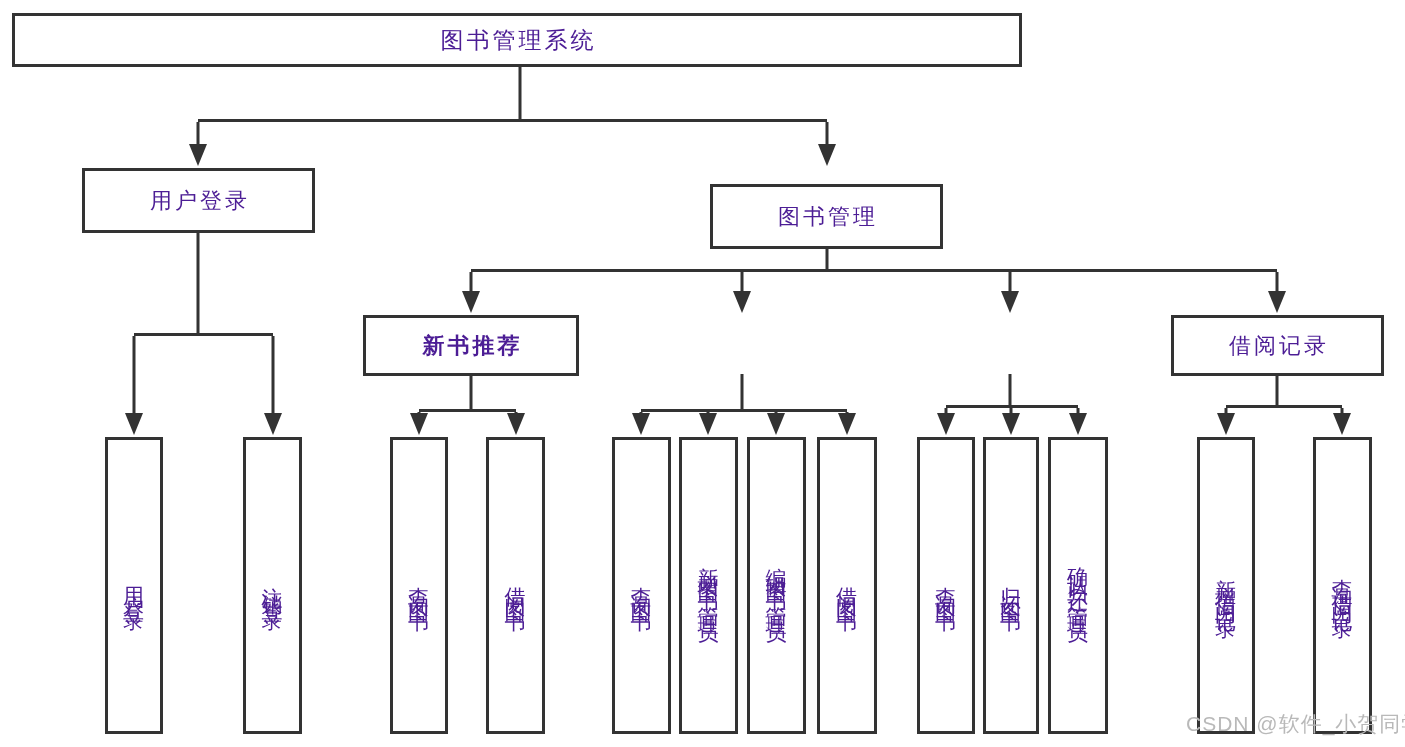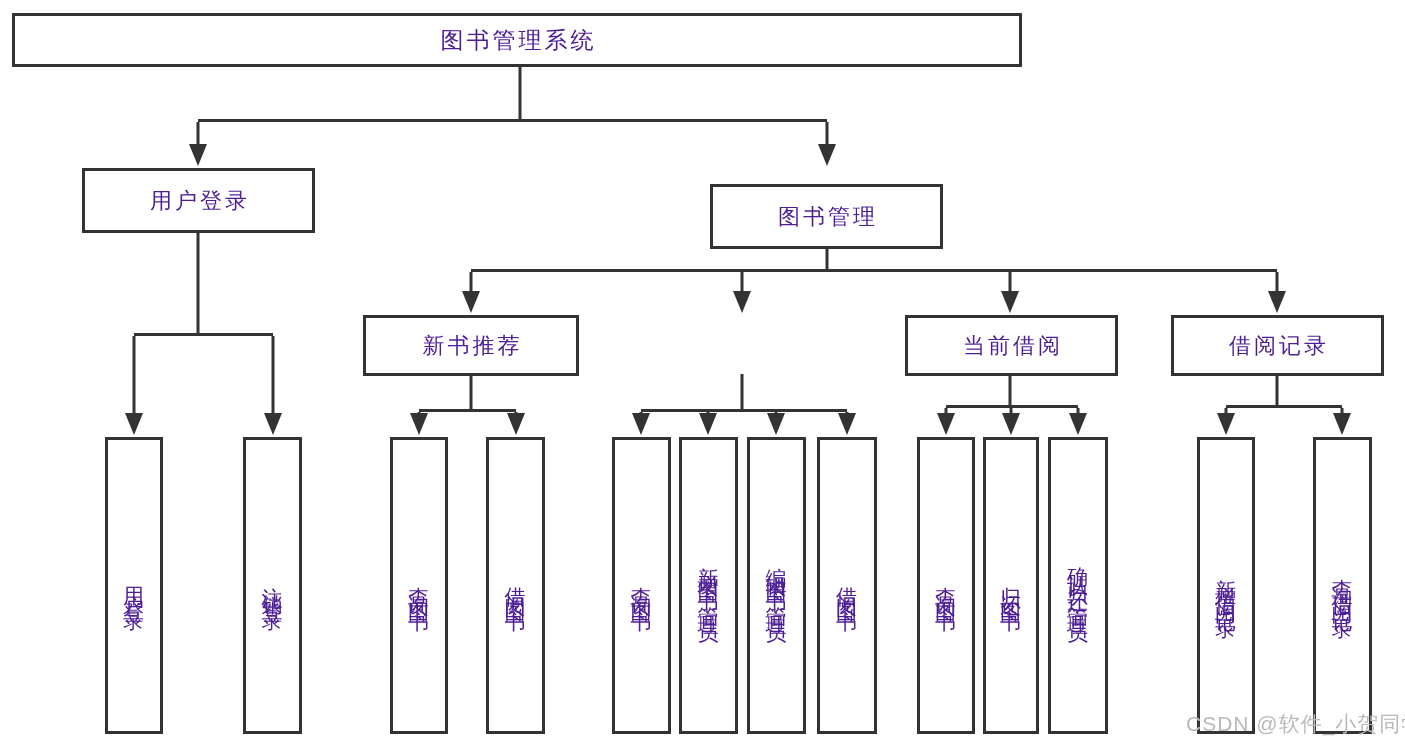--- a/index.html
+++ b/index.html
@@ -93,25 +93,22 @@
     <span class="h-label">图书管理系统</span>
   </div>
 
   <div class="node" style="left:82px; top:168px; width:233px; height:65px;">
     <span class="h-label">用户登录</span>
   </div>
   <div class="node" style="left:710px; top:168px; width:233px; height:65px;margin-top:16px;">
     <span class="h-label">图书管理</span>
   </div>
 
-  <div class="node" style="left:363px; top:315px; width:216px; height:61px;">
+  <div class="node" style="left:363px; top:315px; width:216px; height:61px;font-weight:bold;">
     <span class="h-label">新书推荐</span>
-  </div>
-  <div class="node" style="left:905px; top:315px; width:213px; height:61px;">
-    <span class="h-label">当前借阅</span>
   </div>
   <div class="node" style="left:1171px; top:315px; width:213px; height:61px;">
     <span class="h-label">借阅记录</span>
   </div>
 
   <div class="node" style="left:105px; top:437px; width:58px; height:297px;">
     <span class="v-label">用户登录</span>
   </div>
   <div class="node" style="left:243px; top:437px; width:59px; height:297px;">
     <span class="v-label">注销登录</span>

